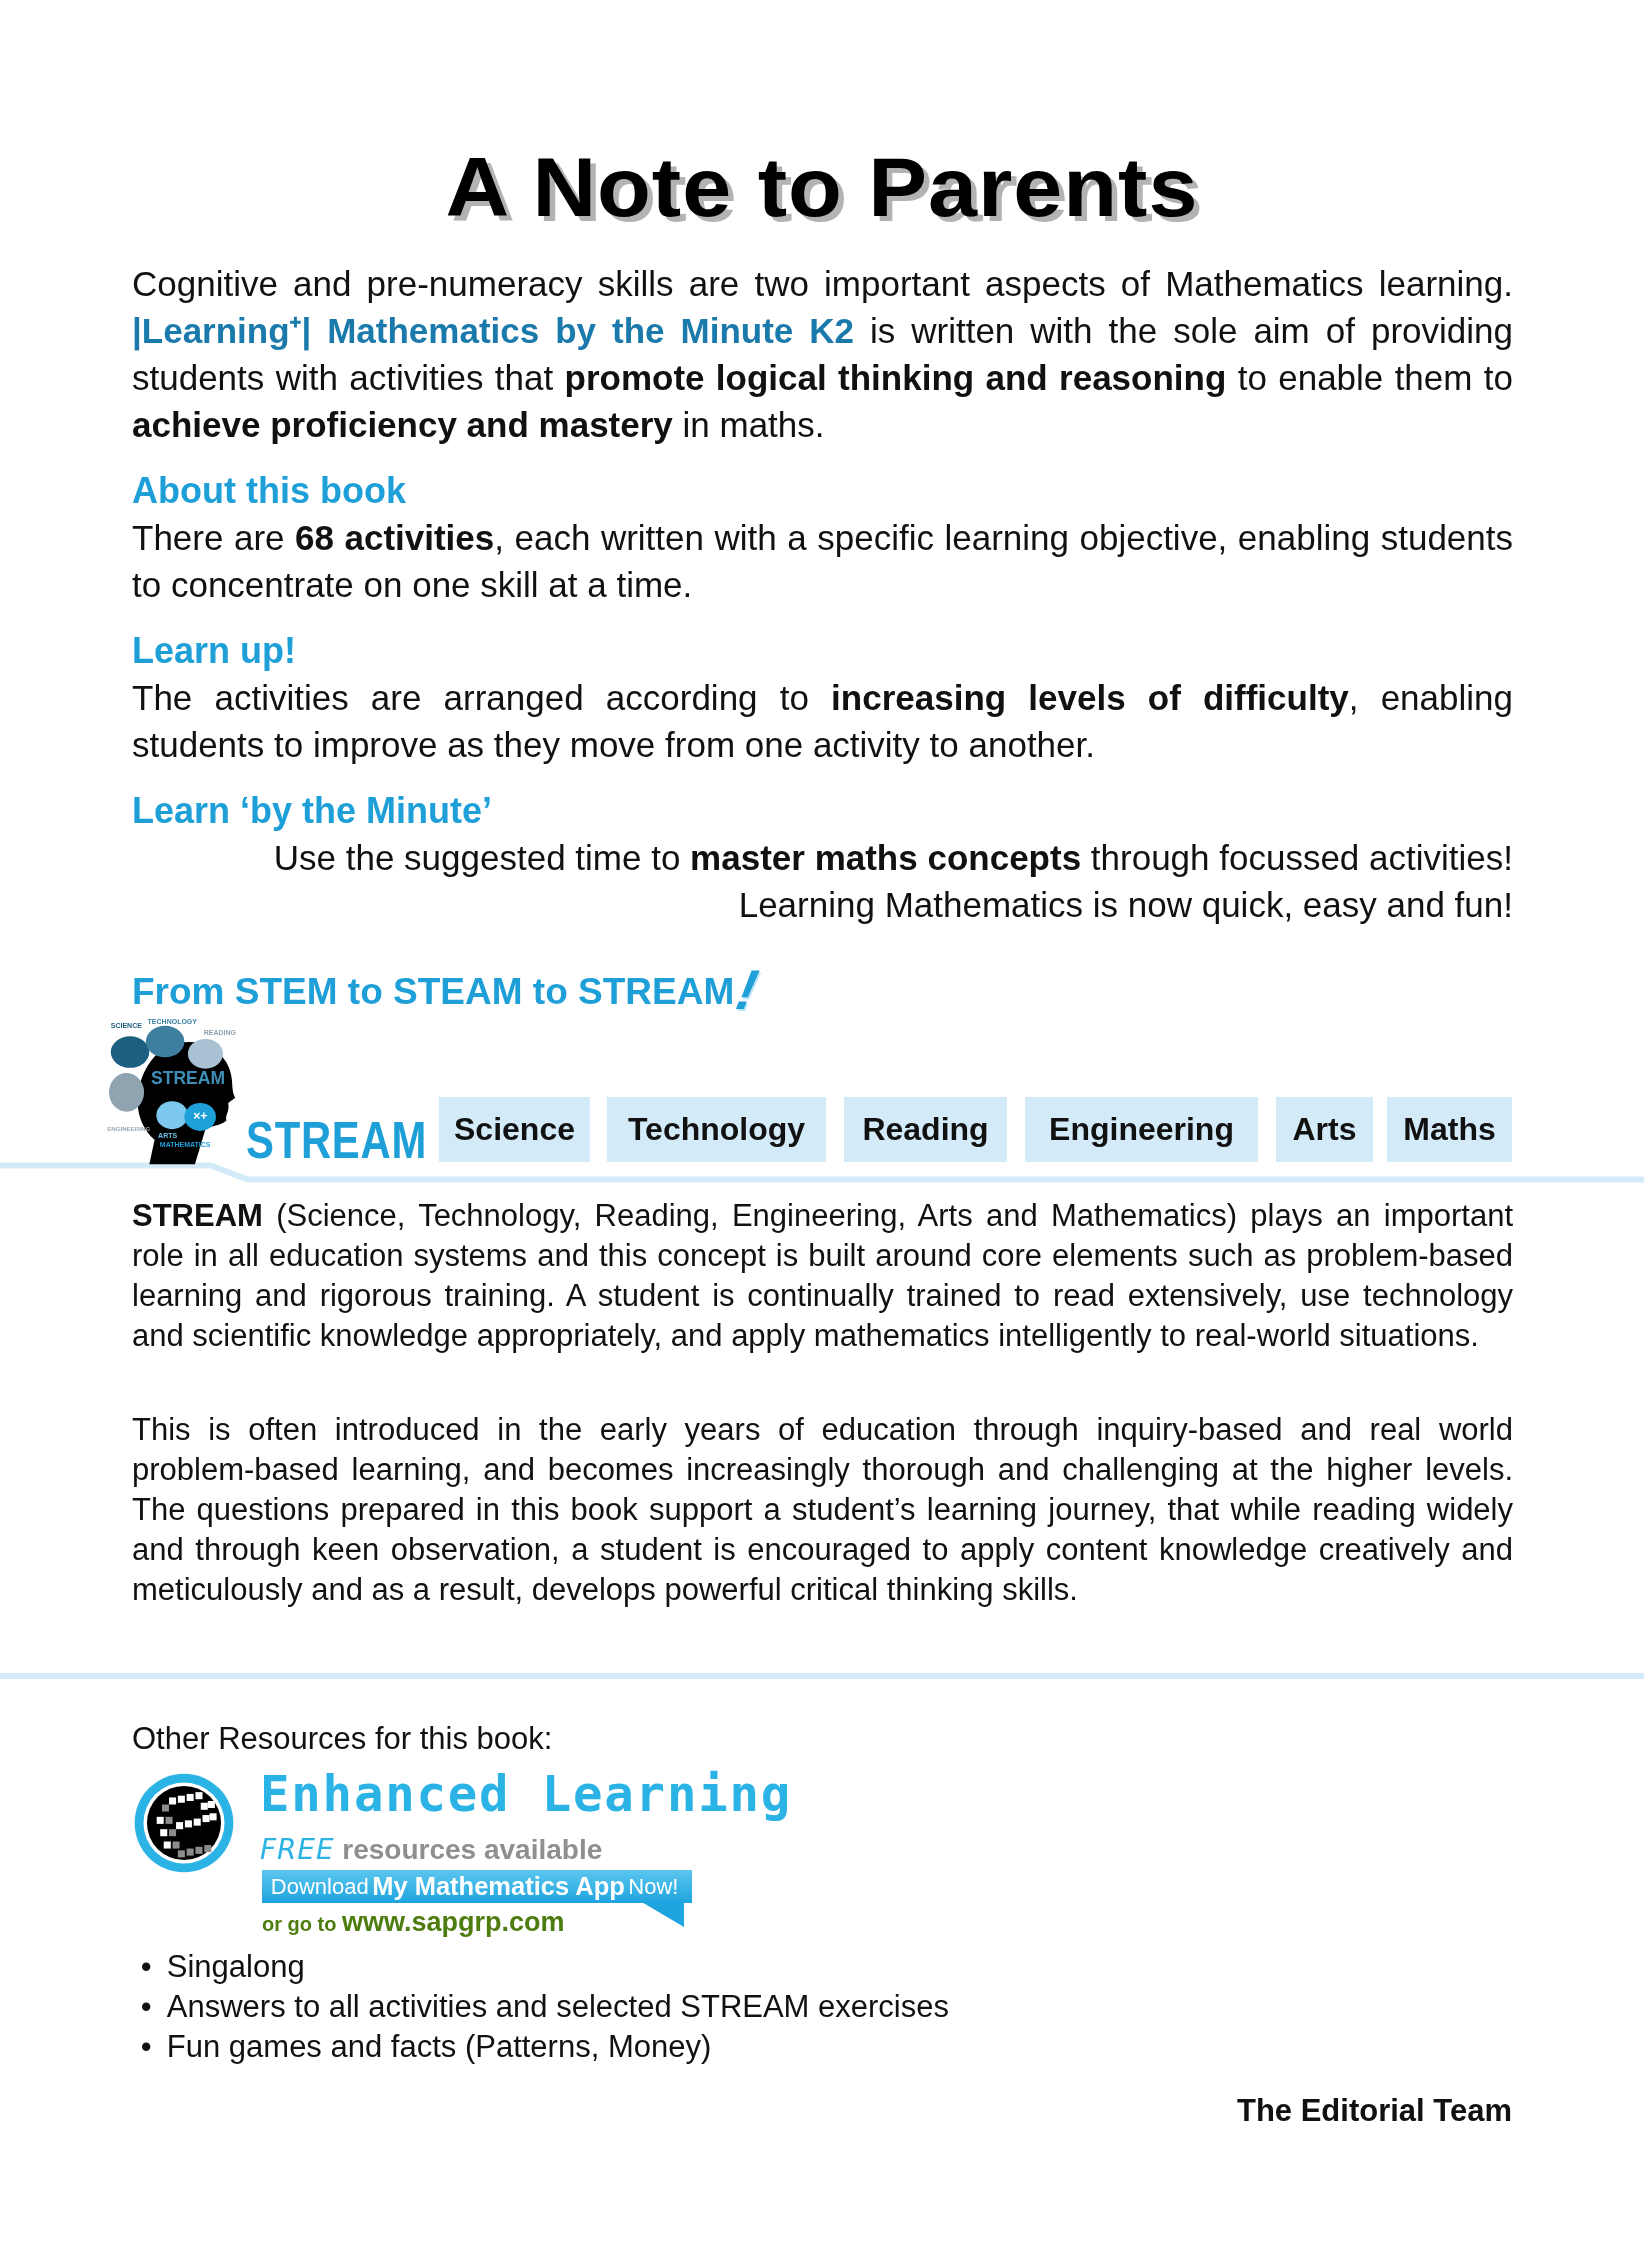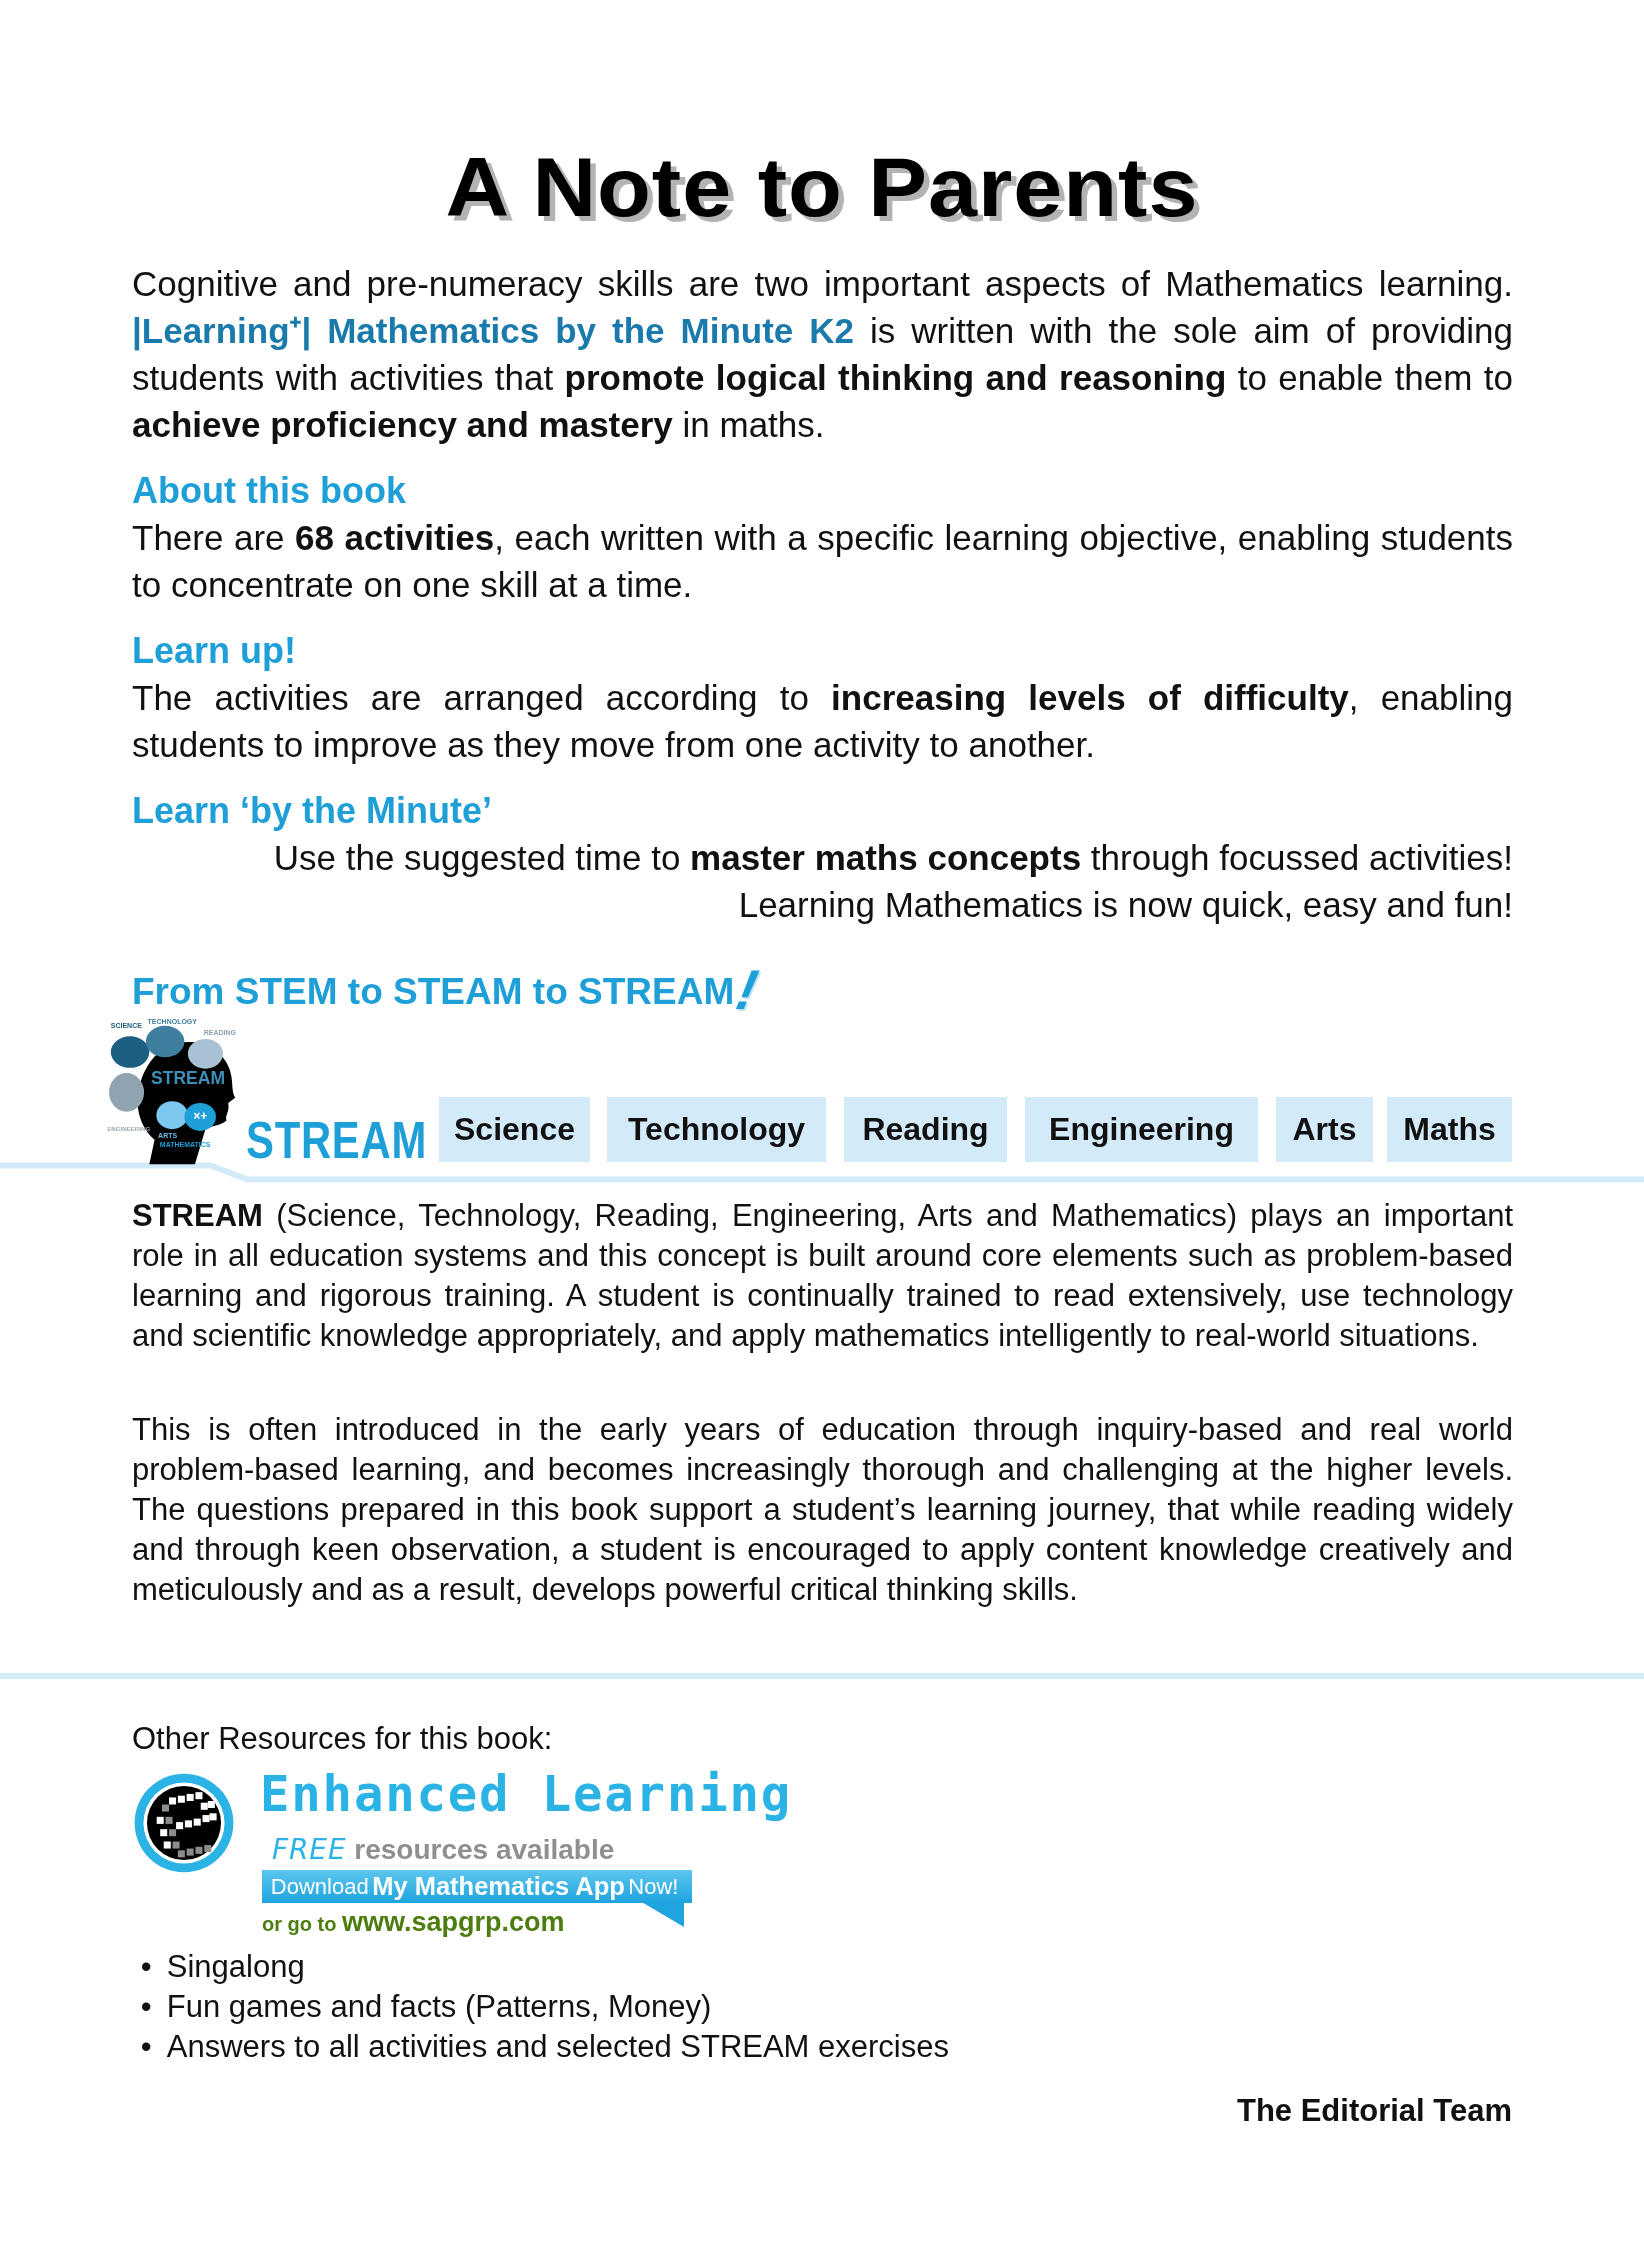--- a/index.html
+++ b/index.html
@@ -43,21 +43,21 @@
   .divider { left:0; top:1673px; width:1644px; height:6.1px; background:#d3eaf9; }
 
   .other-res { left:132px; top:1721px; font-size:31px; }
 
   .el-logo { left:132px; top:1771px; width:104px; height:104px; }
   .el-title { left:260px; top:1766px; font-family:"DejaVu Sans Mono", monospace; font-weight:700;
               font-size:49px; color:#2bb3e6; letter-spacing:1.8px;
               background: repeating-linear-gradient(90deg, transparent 0 3.5px, rgba(255,255,255,0.55) 3.5px 4.4px),
                           repeating-linear-gradient(0deg, transparent 0 3.5px, rgba(255,255,255,0.55) 3.5px 4.4px);
               -webkit-background-clip:text; }
-  .el-free { left:272px; top:1833px; font-size:28px; }
+  .el-free { left:260px; top:1833px; font-size:28px; }
   .el-free .free { color:#2bb3e6; font-style:italic; font-family:"DejaVu Sans", sans-serif; letter-spacing:0.9px; }
   .el-free .res { color:#8f8f8f; font-weight:700; }
   .el-btn { left:262px; top:1870px; width:430px; height:33px; background:linear-gradient(#5cc6ef,#1ea4de);
             color:#fff; font-size:22px; display:flex; align-items:center; padding-left:8.8px; box-sizing:border-box; }
   .el-btn b { font-size:25.5px; margin:0 3.5px; }
   .el-tail { left:614px; top:1901px; width:0; height:0; border-left:26px solid transparent;
              border-right:44px solid #1ea4de; border-bottom:26px solid transparent; }
   .el-url { left:262px; top:1907px; font-size:20px; font-weight:700; color:#4d7c0f; }
   .el-url b { font-size:27px; }
 
@@ -177,18 +177,18 @@
     <b>My Mathematics App</b>
     <span>Now!</span>
 </div>
 <div class="abs el-tail"></div>
 <div class="abs el-url">
   <span>or go to </span><b>www.sapgrp.com</b>
 </div>
 
 <div class="abs bullets">
   <div>Singalong</div>
+  <div>Answers to all activities and selected STREAM exercises</div>
   <div>Fun games and facts (Patterns, Money)</div>
-  <div>Answers to all activities and selected STREAM exercises</div>
 </div>
 
 <div class="abs signoff">The Editorial Team</div>
 
 
 </body></html>

